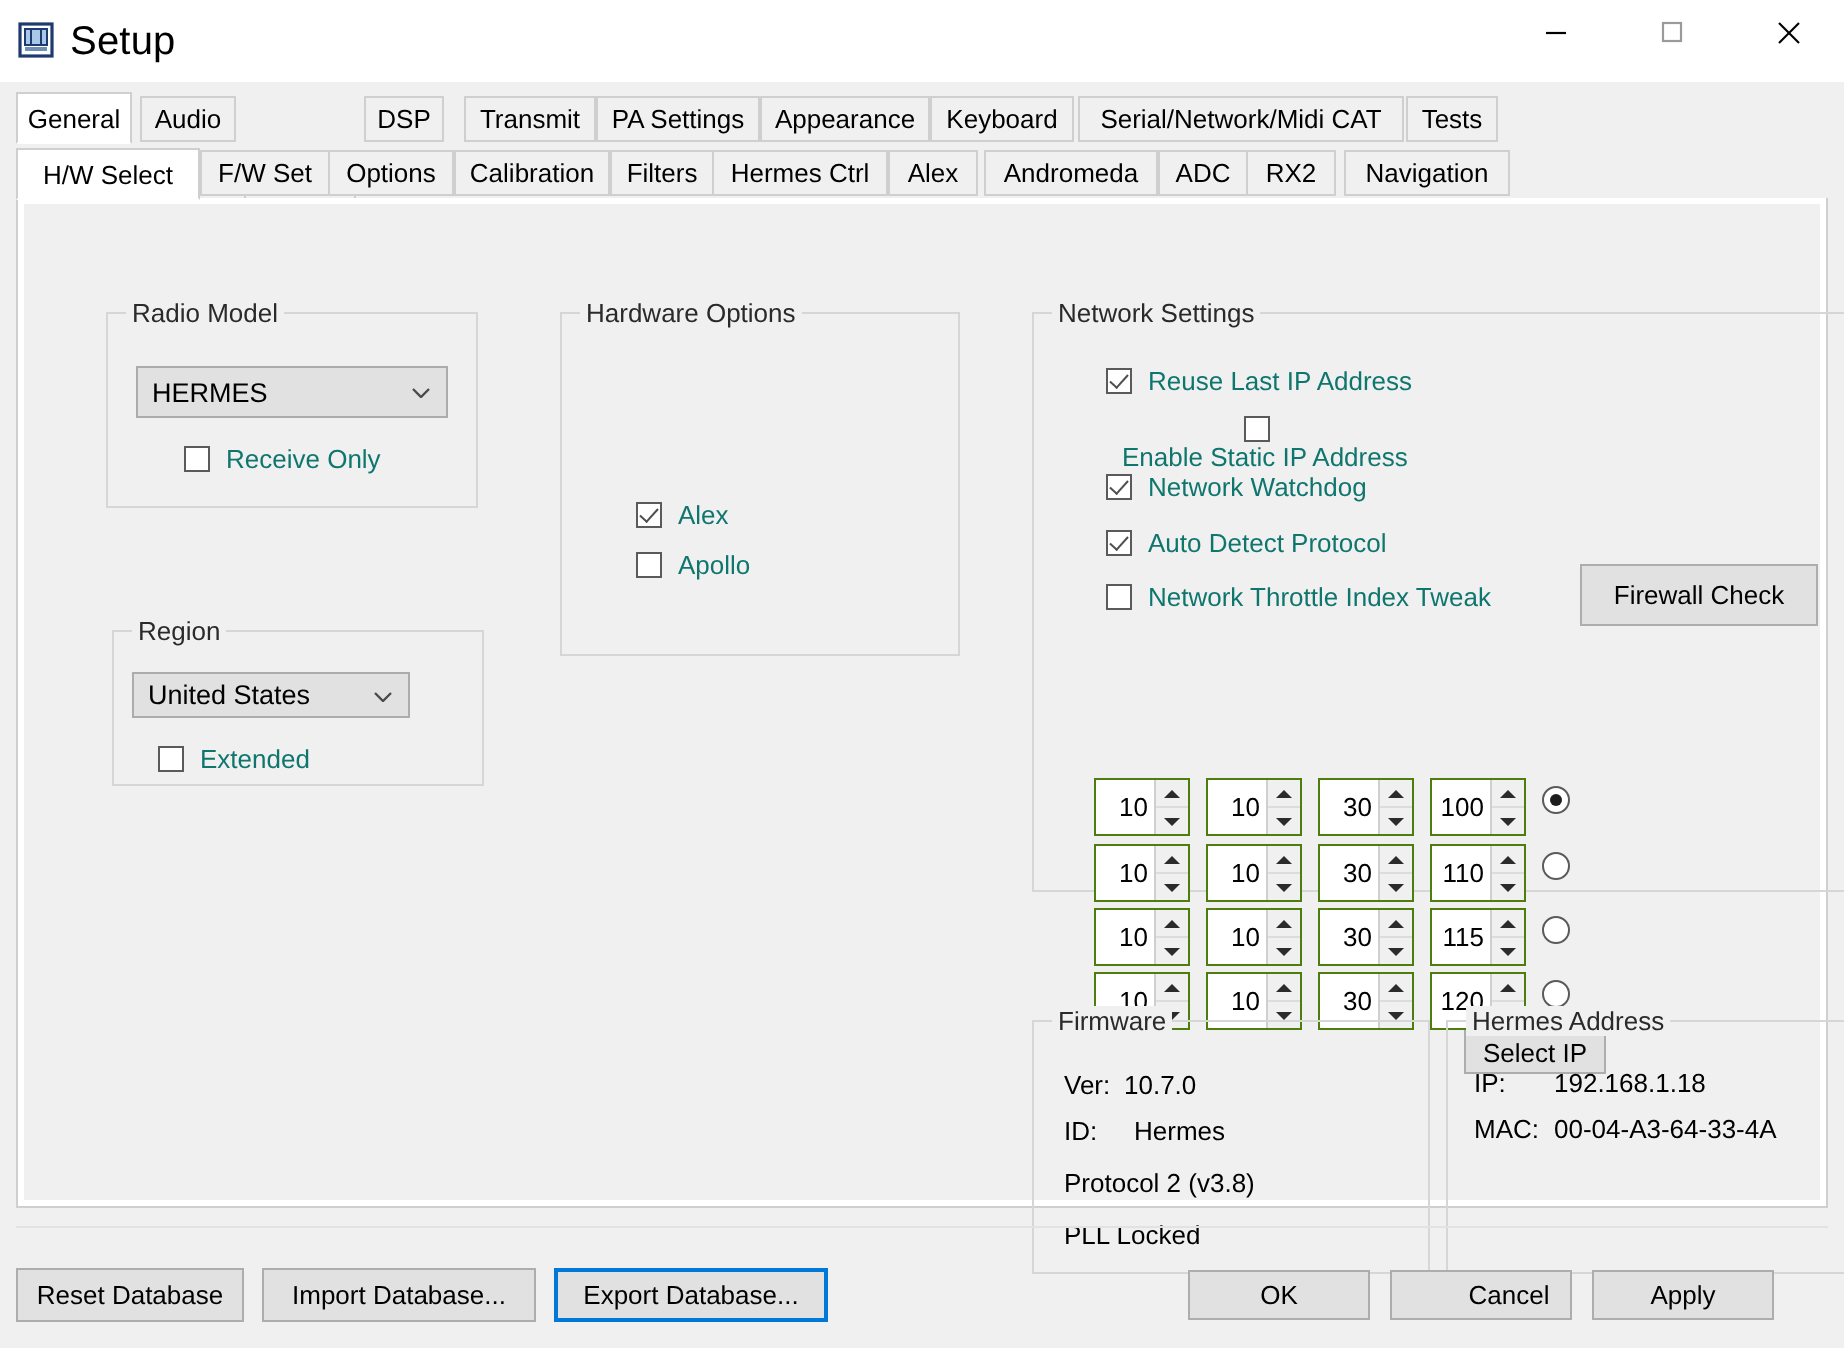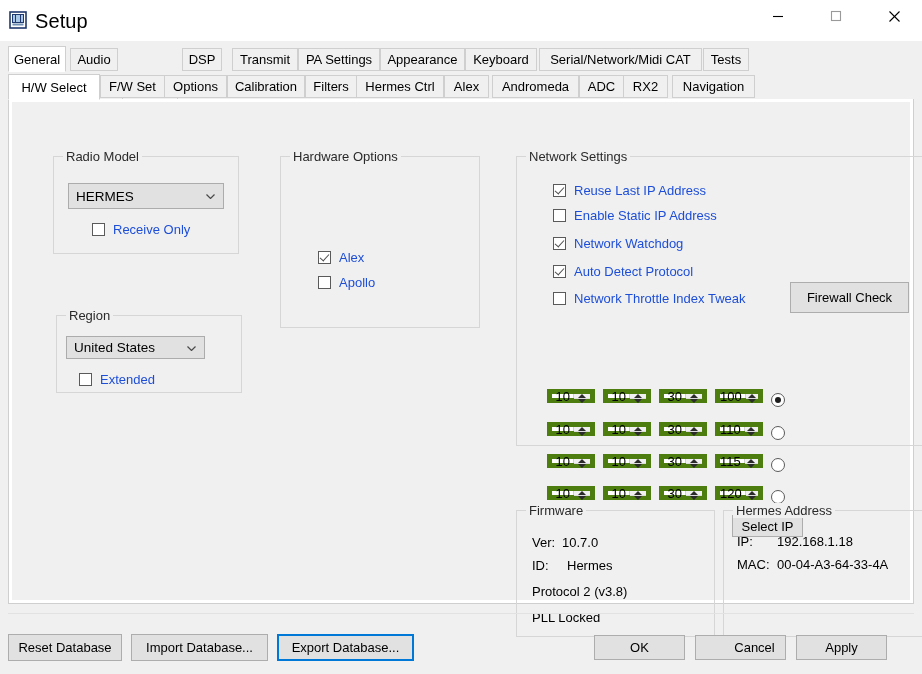--- a/index.html
+++ b/index.html
@@ -107,21 +107,21 @@
   }
   .cbox.checked::after {
     content: "";
     position: absolute;
     left: 3px; top: 0px;
     width: 4px; height: 8px;
     border: solid #4f4f4f;
     border-width: 0 1.6px 1.6px 0;
     transform: rotate(42deg);
   }
-  .cblabel { margin-left: 8px; font-size: 13px; color: #1d4ed8; }
+  .cblabel { margin-left: 8px; font-size: 13px; color: #0f766e; }
 
   
   .radio {
     width: 14px; height: 14px;
     border: 1px solid #5a5a5a;
     border-radius: 50%;
     background: #fff;
     position: relative;
     flex: none;
   }
@@ -155,23 +155,23 @@
     font-size: 13px; color: #000;
     white-space: nowrap;
   }
   .btn.focus {
     border: 2px solid #0078d7;
   }
 
   
   .spin {
     position: absolute;
-    width: 48px; height: 14px;
+    width: 48px; height: 29px;
     background: #fff;
-    border: 5px solid #4d7c0f;
+    border: 1px solid #4d7c0f;
     display: flex; align-items: stretch;
   }
   .spin .val {
     flex: 1;
     display: flex; align-items: center; justify-content: flex-end;
     padding-right: 3px;
     font-size: 13px;
     color: #000;
   }
   .spin .arrows {
@@ -342,21 +342,21 @@
         </div>
       </div>
 
       <div class="group" style="left:504px; top:54px; width:407px; height:290px;">
         <div class="glabel">Network Settings</div>
 
         <div class="cbrow" style="left:36px; top:26px;">
           <span class="cbox checked"></span>
           <span class="cblabel">Reuse Last IP Address</span>
         </div>
-        <div class="cbrow" style="left:36px; top:51px;">
+        <div class="cbrow" style="left:36px; top:51px;flex-direction:column;">
           <span class="cbox"></span>
           <span class="cblabel">Enable Static IP Address</span>
         </div>
         <div class="cbrow" style="left:36px; top:79px;">
           <span class="cbox checked"></span>
           <span class="cblabel">Network Watchdog</span>
         </div>
         <div class="cbrow" style="left:36px; top:107px;">
           <span class="cbox checked"></span>
           <span class="cblabel">Auto Detect Protocol</span>

